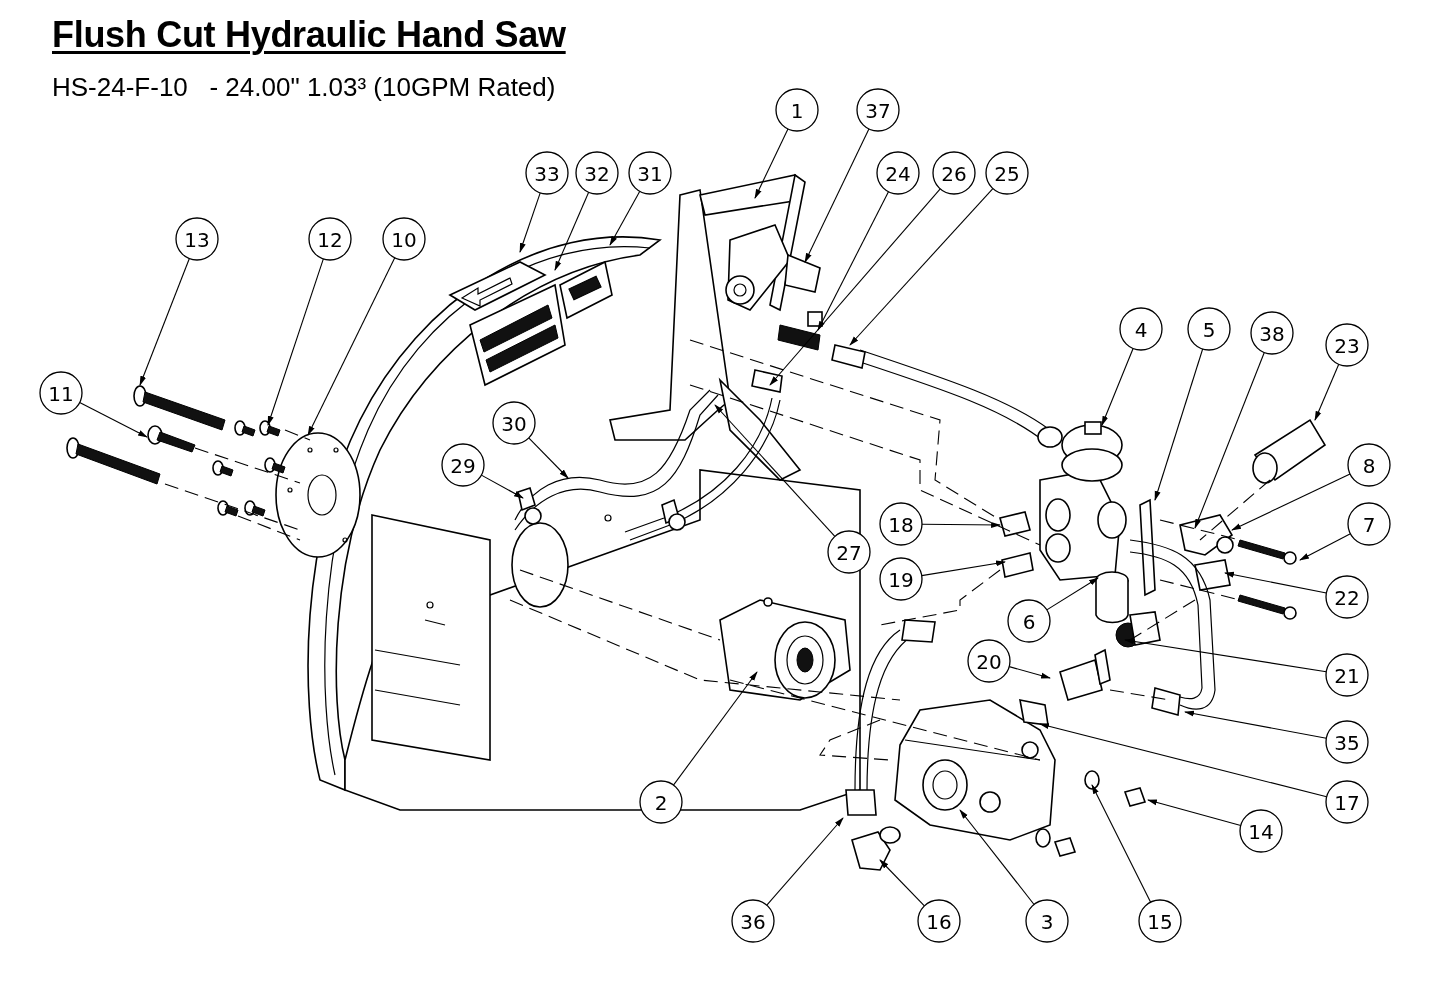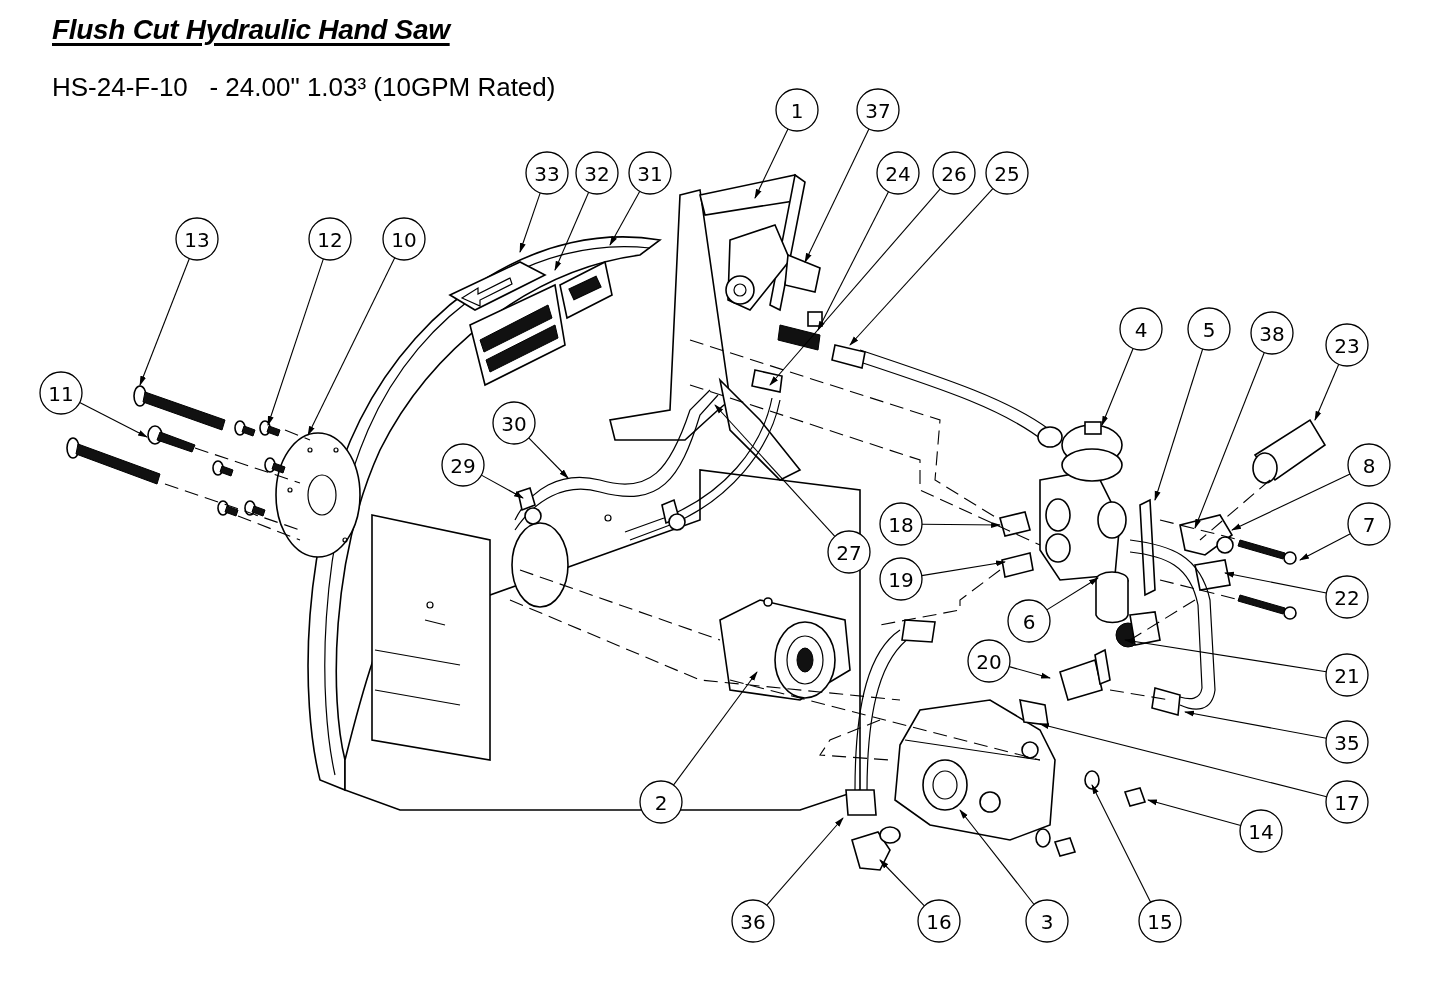--- a/index.html
+++ b/index.html
@@ -1,17 +1,17 @@
 <!DOCTYPE html>
 <html><head>
 <meta charset="utf-8">
 <style>
   html, body { margin: 0; padding: 0; background: #ffffff; }
   body { width: 1445px; height: 999px; position: relative; overflow: hidden; font-family: "Liberation Sans", sans-serif; color: #000; }
-  .title { position: absolute; left: 52px; top: 14px; font-size: 28px; font-weight: bold; text-decoration: underline; text-decoration-thickness: 3px; text-underline-offset: 4px; letter-spacing: -0.3px; margin: 0; font-style: italic; }
+  .title { position: absolute; left: 52px; top: 14px; font-size: 36px; font-weight: bold; text-decoration: underline; text-decoration-thickness: 3px; text-underline-offset: 4px; letter-spacing: -0.3px; margin: 0; }
   .subtitle { position: absolute; left: 52px; top: 72px; font-size: 26px; white-space: pre; margin: 0; }
   svg#diagram { position: absolute; left: 0; top: 0; }
   .part { fill: #fff; stroke: #000; stroke-width: 1.6; }
   .thin { fill: none; stroke: #000; stroke-width: 1.2; }
   .dash { fill: none; stroke: #000; stroke-width: 1.1; stroke-dasharray: 14 7; }
   .blk { fill: #111; stroke: #000; stroke-width: 1; }
   .callout circle { fill: #fff; stroke: #000; stroke-width: 1.3; }
   .callout text { font-family: "DejaVu Sans", sans-serif; font-size: 20px; text-anchor: middle; dominant-baseline: central; }
   .leader { stroke: #000; stroke-width: 1.1; fill: none; }
 </style>

